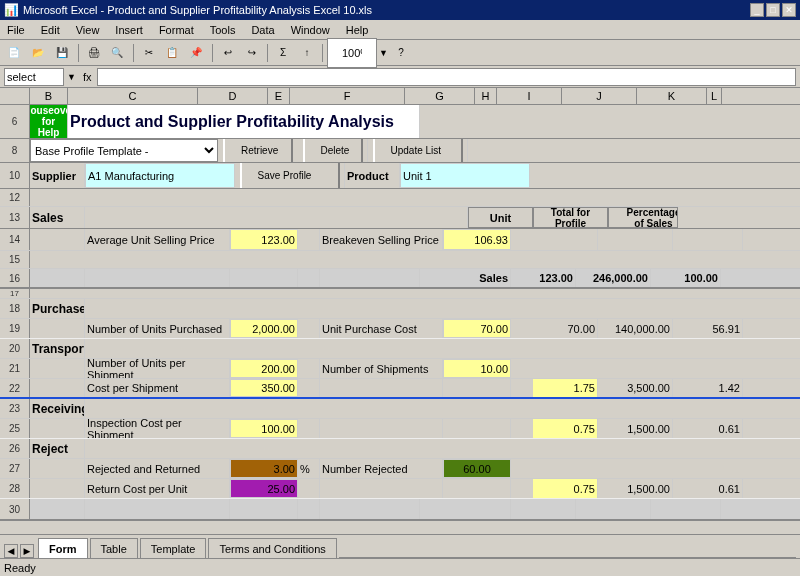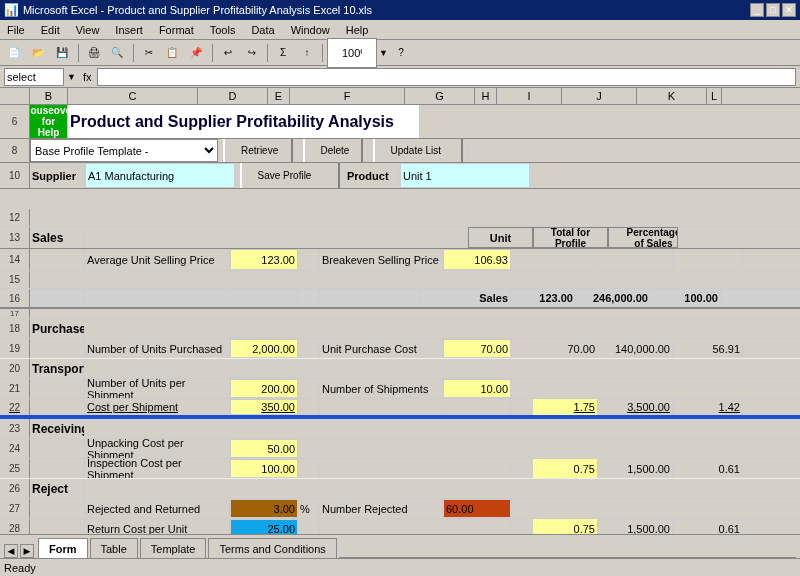--- a/index.html
+++ b/index.html
@@ -186,21 +186,21 @@
         <button class="btn" style="width:100px;background:#d4d0c8;">Save Profile</button>
       </div>
       <div class="cell" style="width:55px;font-weight:bold;background:#d4d0c8;">
         <span>Product</span>
       </div>
       <div class="cell cell-blue-light" style="width:130px;background:#ccffff;border:1px solid #ccc;">
         <span>Unit 1</span>
       </div>
     </div>
 
-    <div class="sheet-row" style="height:18px;margin-top:20px;">
+    <div class="sheet-row" style="height:18px;">
       <div class="row-num cA">12</div>
       <div style="flex:1;"></div>
     </div>
 
     <div class="sheet-row" style="height:22px;border-bottom:1px solid #888;">
       <div class="row-num cA">13</div>
       <div class="cell" style="width:55px;font-weight:bold;font-size:12px;">
         <span>Sales</span>
       </div>
       <div class="cell" style="width:383px;"></div>
@@ -324,21 +324,21 @@
       <div class="cell" style="width:22px;"></div>
       <div class="cell" style="width:123px;">
         <span>Number of Shipments</span>
       </div>
       <div class="cell cell-yellow cell-right" style="width:68px;background:#ffff99;border:1px solid #ccc;justify-content:flex-end;">
         <span>10.00</span>
       </div>
       <div style="flex:1;"></div>
     </div>
 
-    <div class="sheet-row" style="height:20px;border-bottom:4px solid #1d4ed8;text-decoration:underline;">
+    <div class="sheet-row" style="height:20px;border-bottom:2px solid #1d4ed8;">
       <div class="row-num cA">22</div>
       <div class="cell" style="width:55px;"></div>
       <div class="cell" style="width:145px;">
         <span>Cost per Shipment</span>
       </div>
       <div class="cell cell-yellow cell-right" style="width:68px;background:#ffff99;border:1px solid #ccc;justify-content:flex-end;">
         <span>350.00</span>
       </div>
       <div class="cell" style="width:22px;"></div>
       <div class="cell" style="width:123px;"></div>
@@ -356,31 +356,20 @@
     </div>
 
     <div class="sheet-row" style="height:20px;">
       <div class="row-num cA">23</div>
       <div class="cell cell-bold" style="width:55px;font-weight:bold;font-size:12px;">
         <span>Receiving</span>
       </div>
       <div style="flex:1;"></div>
     </div>
 
-    <div class="sheet-row" style="height:20px;">
-      <div class="row-num cA">24</div>
-      <div class="cell" style="width:55px;"></div>
-      <div class="cell" style="width:145px;">
-        <span>Unpacking Cost per Shipment</span>
-      </div>
-      <div class="cell cell-yellow cell-right" style="width:68px;background:#ffff99;border:1px solid #ccc;justify-content:flex-end;">
-        <span>50.00</span>
-      </div>
-      <div style="flex:1;"></div>
-    </div>
 
     <div class="sheet-row" style="height:20px;border-bottom:1px solid #eee;">
       <div class="row-num cA">25</div>
       <div class="cell" style="width:55px;"></div>
       <div class="cell" style="width:145px;">
         <span>Inspection Cost per Shipment</span>
       </div>
       <div class="cell cell-yellow cell-right" style="width:68px;background:#ffff99;border:1px solid #ccc;justify-content:flex-end;">
         <span>100.00</span>
       </div>
@@ -415,33 +404,33 @@
       </div>
       <div class="cell cell-yellow cell-right" style="width:68px;background:#a16207;border:1px solid #ccc;justify-content:flex-end;">
         <span>3.00</span>
       </div>
       <div class="cell" style="width:22px;">
         <span>%</span>
       </div>
       <div class="cell" style="width:123px;">
         <span>Number Rejected</span>
       </div>
-      <div class="cell cell-yellow cell-right" style="width:68px;background:#c2410c;border:1px solid #ccc;justify-content:flex-start;">
+      <div class="cell cell-yellow cell-right" style="width:68px;background:#4d7c0f;border:1px solid #ccc;justify-content:center;">
         <span>60.00</span>
       </div>
       <div style="flex:1;"></div>
     </div>
 
     <div class="sheet-row" style="height:20px;border-bottom:1px solid #eee;">
       <div class="row-num cA">28</div>
       <div class="cell" style="width:55px;"></div>
       <div class="cell" style="width:145px;">
         <span>Return Cost per Unit</span>
       </div>
-      <div class="cell cell-yellow cell-right" style="width:68px;background:#0ea5e9;border:1px solid #ccc;justify-content:flex-end;">
+      <div class="cell cell-yellow cell-right" style="width:68px;background:#a21caf;border:1px solid #ccc;justify-content:flex-end;">
         <span>25.00</span>
       </div>
       <div class="cell" style="width:22px;"></div>
       <div class="cell" style="width:123px;"></div>
       <div class="cell" style="width:68px;"></div>
       <div style="width:22px;"></div>
       <div class="cell cell-right" style="width:65px;justify-content:flex-end;background:#ffff99;">
         <span>0.75</span>
       </div>
       <div class="cell cell-right" style="width:75px;justify-content:flex-end;">

